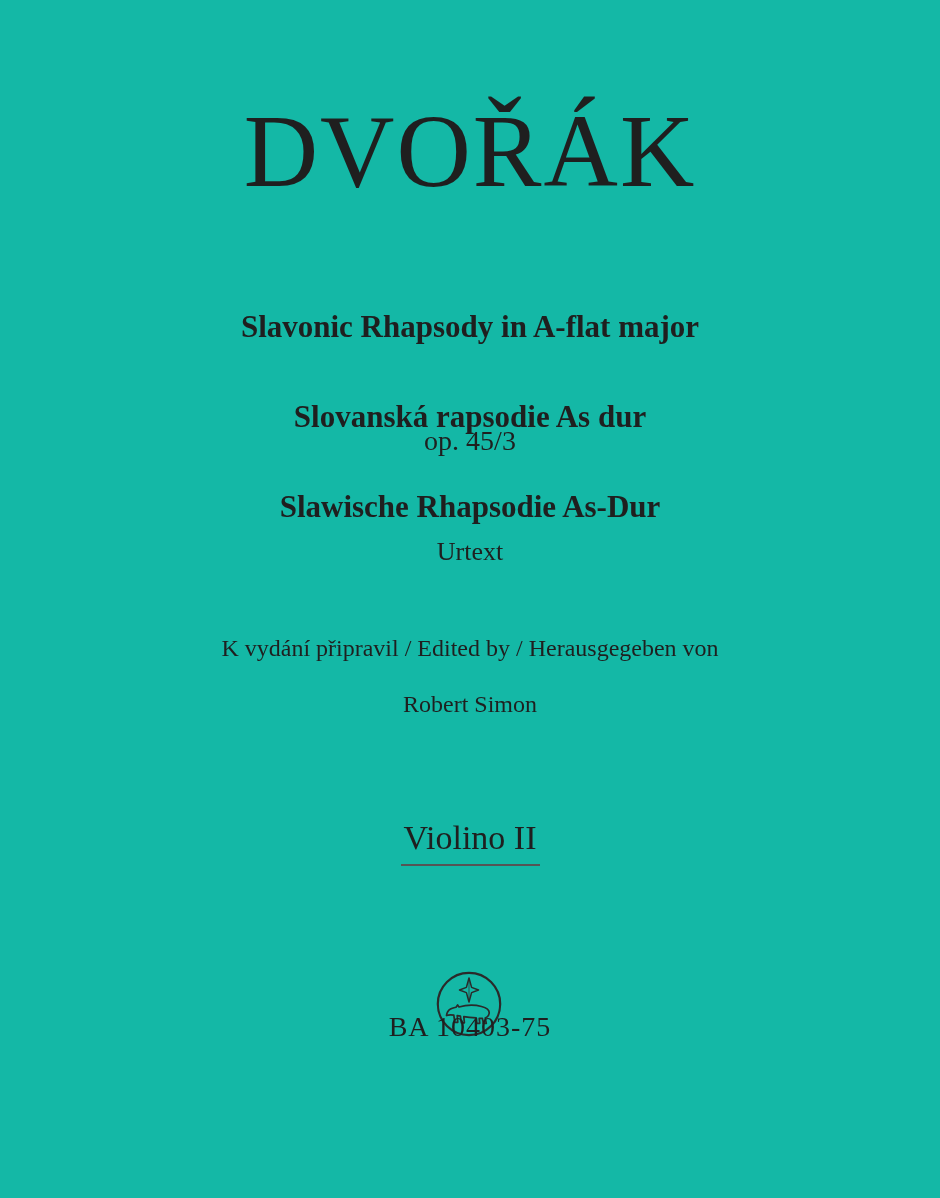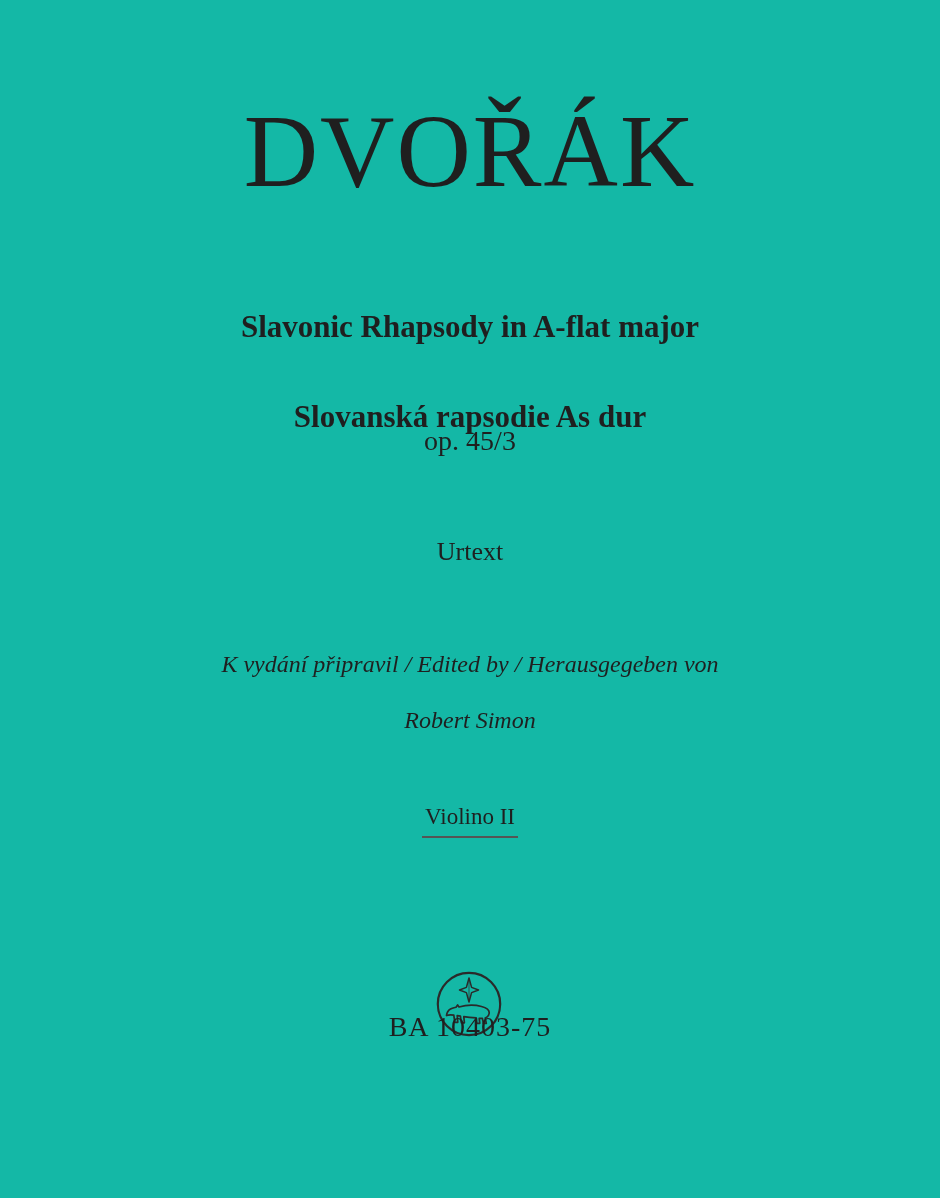--- a/index.html
+++ b/index.html
@@ -43,28 +43,27 @@
     font-size: 28px;
     line-height: 1.3;
     text-align: center;
   }
   .urtext {
     top: 529px;
     font-size: 26px;
     line-height: 1.3;
   }
   .editor-block {
-    top: 616px;
+    top: 600px;
     font-size: 24px;
     line-height: 28px;
-    font-style: italic;
   }
   .part {
     top: 766px;
-    font-size: 23px;
+    font-size: 34px;
     line-height: 1.3;
   }
   .part-inner {
     display: inline-block;
     border-bottom: 2px solid #555555;
     padding: 0 3px 4px 3px;
   }
   .emblem {
     position: absolute;
     top: 963px;
@@ -87,20 +86,21 @@
 </head>
 <body>
 
 <div class="page">
 
   <div class="centered composer">DVOŘÁK</div>
 
   <div class="centered work-titles">
     <div>Slavonic Rhapsody in A-flat major</div>
     <div>Slovanská rapsodie As dur</div>
+    <div>Slawische Rhapsodie As-Dur</div>
   </div>
 
   <div class="centered opus">op. 45/3</div>
 
   <div class="centered urtext">Urtext</div>
 
   <div class="centered editor-block">
     <div>K vydání připravil / Edited by / Herausgegeben von</div>
     <div>Robert Simon</div>
   </div>

